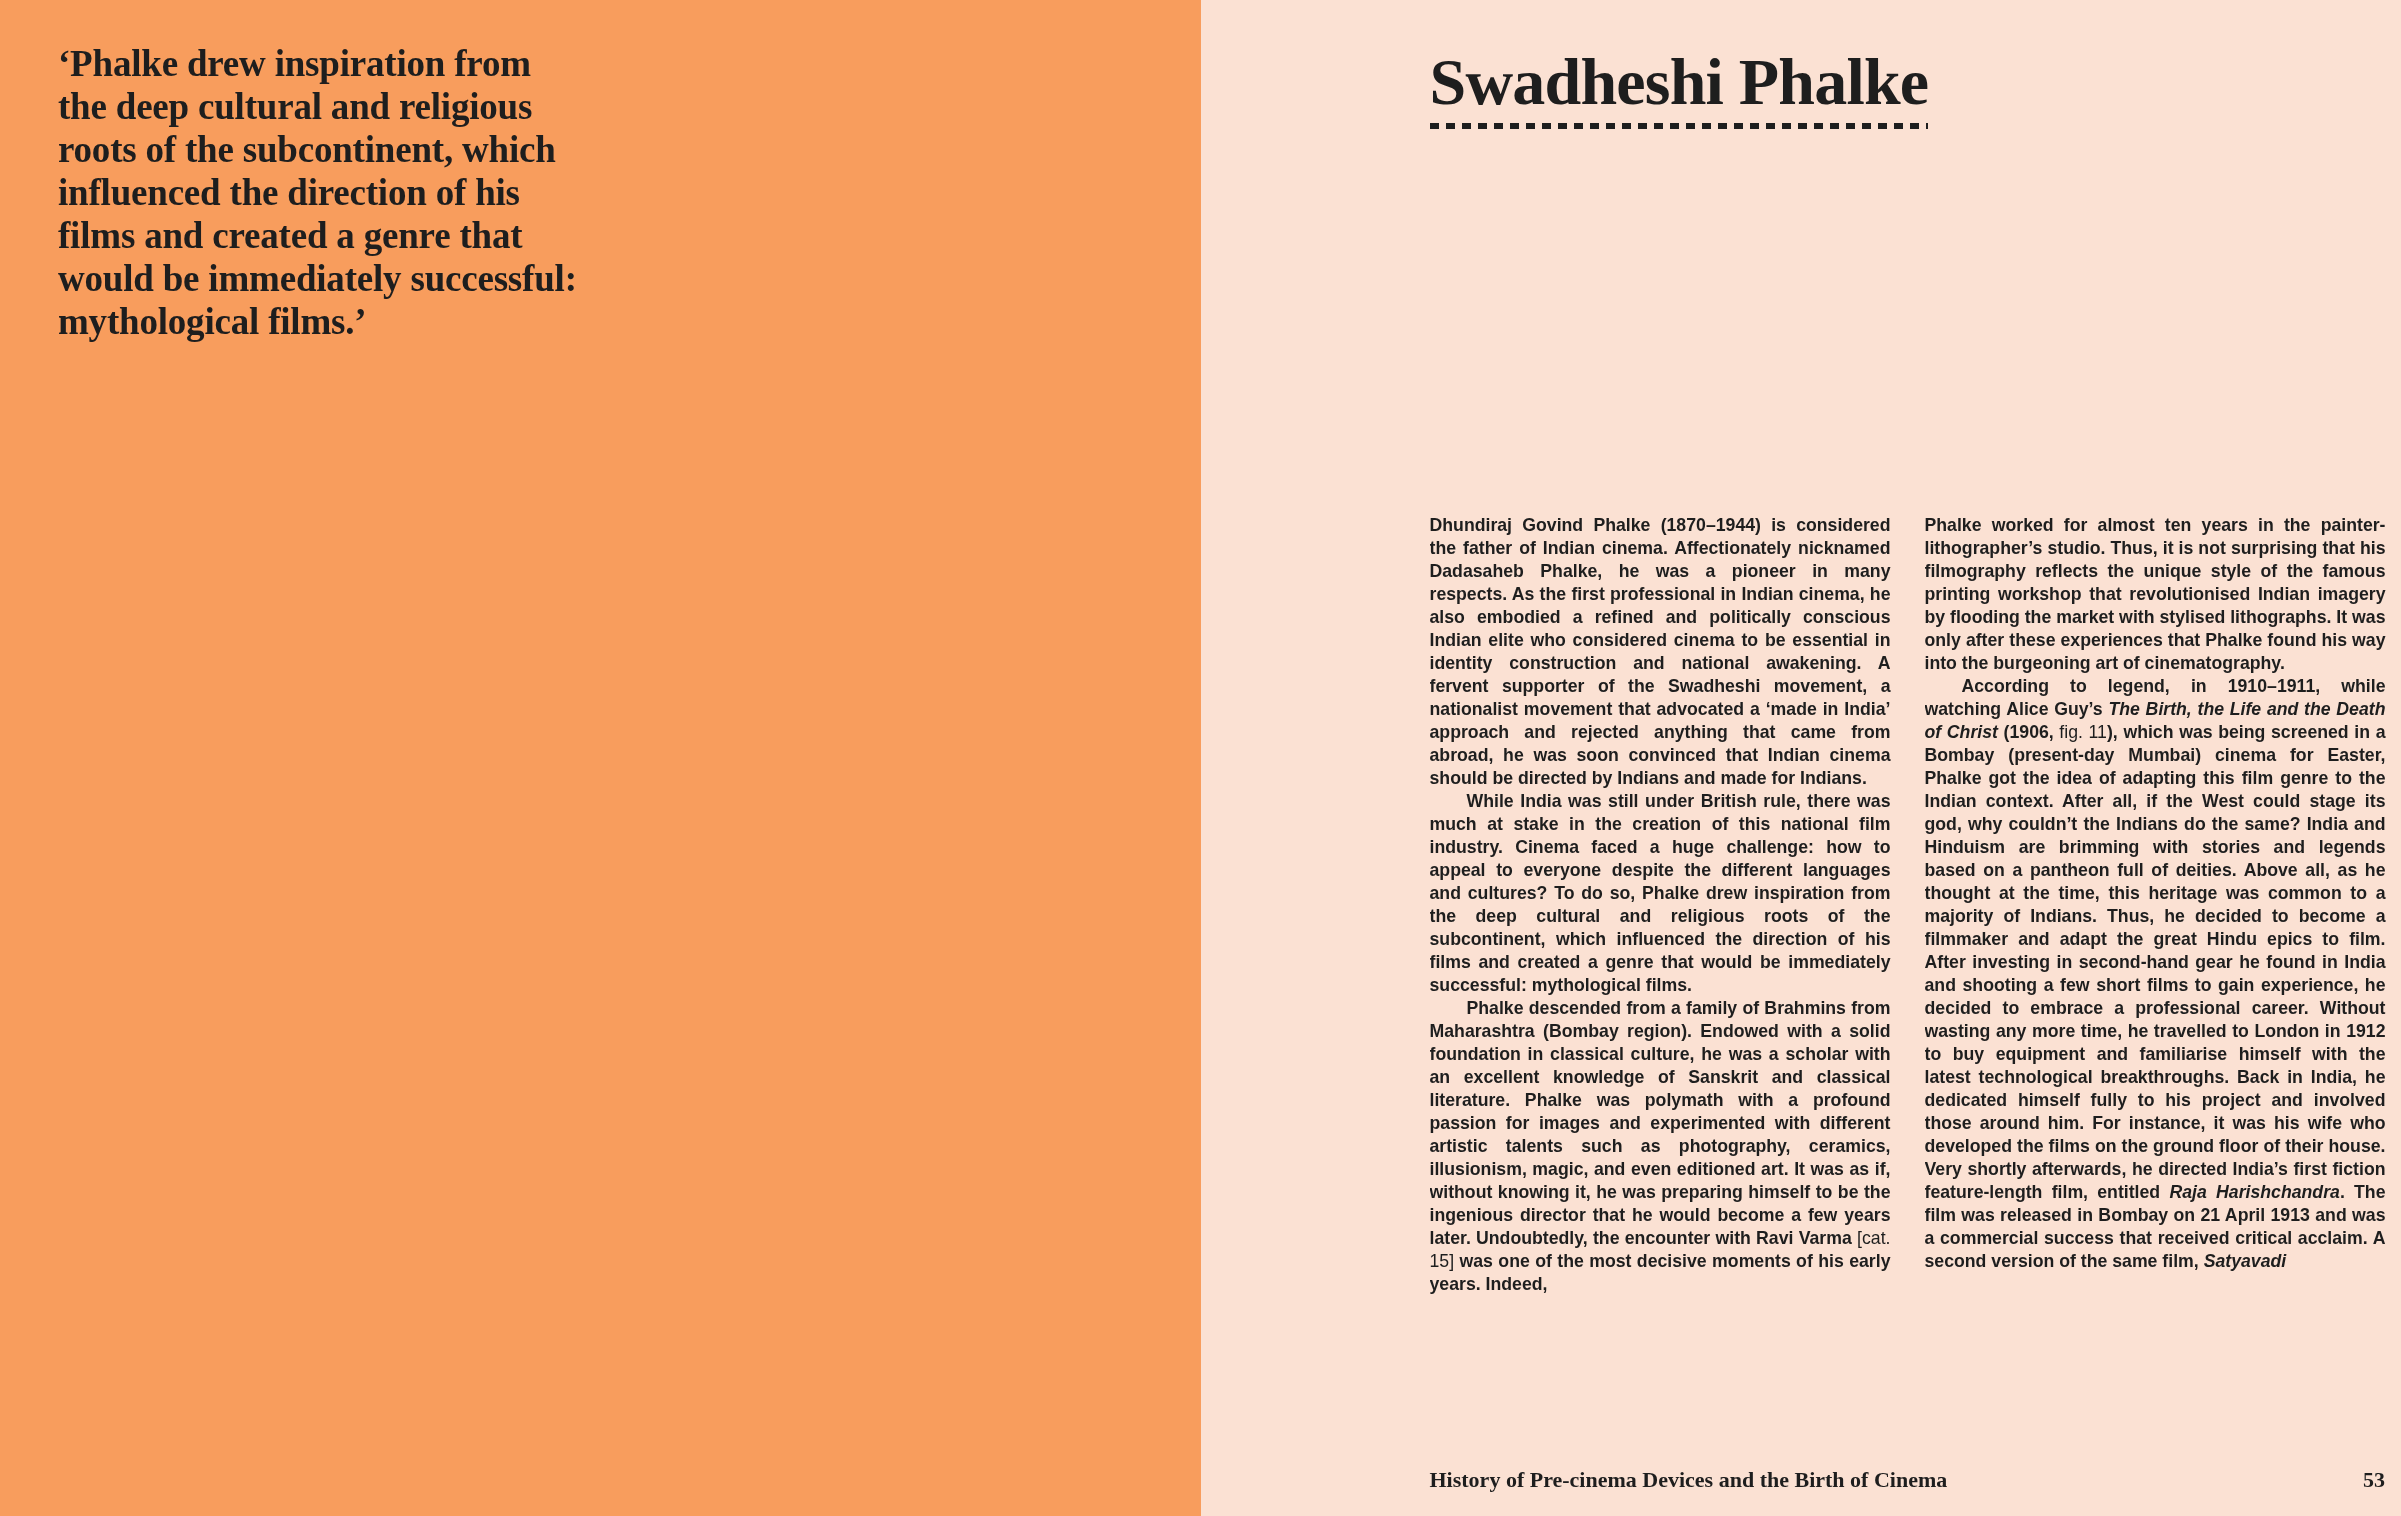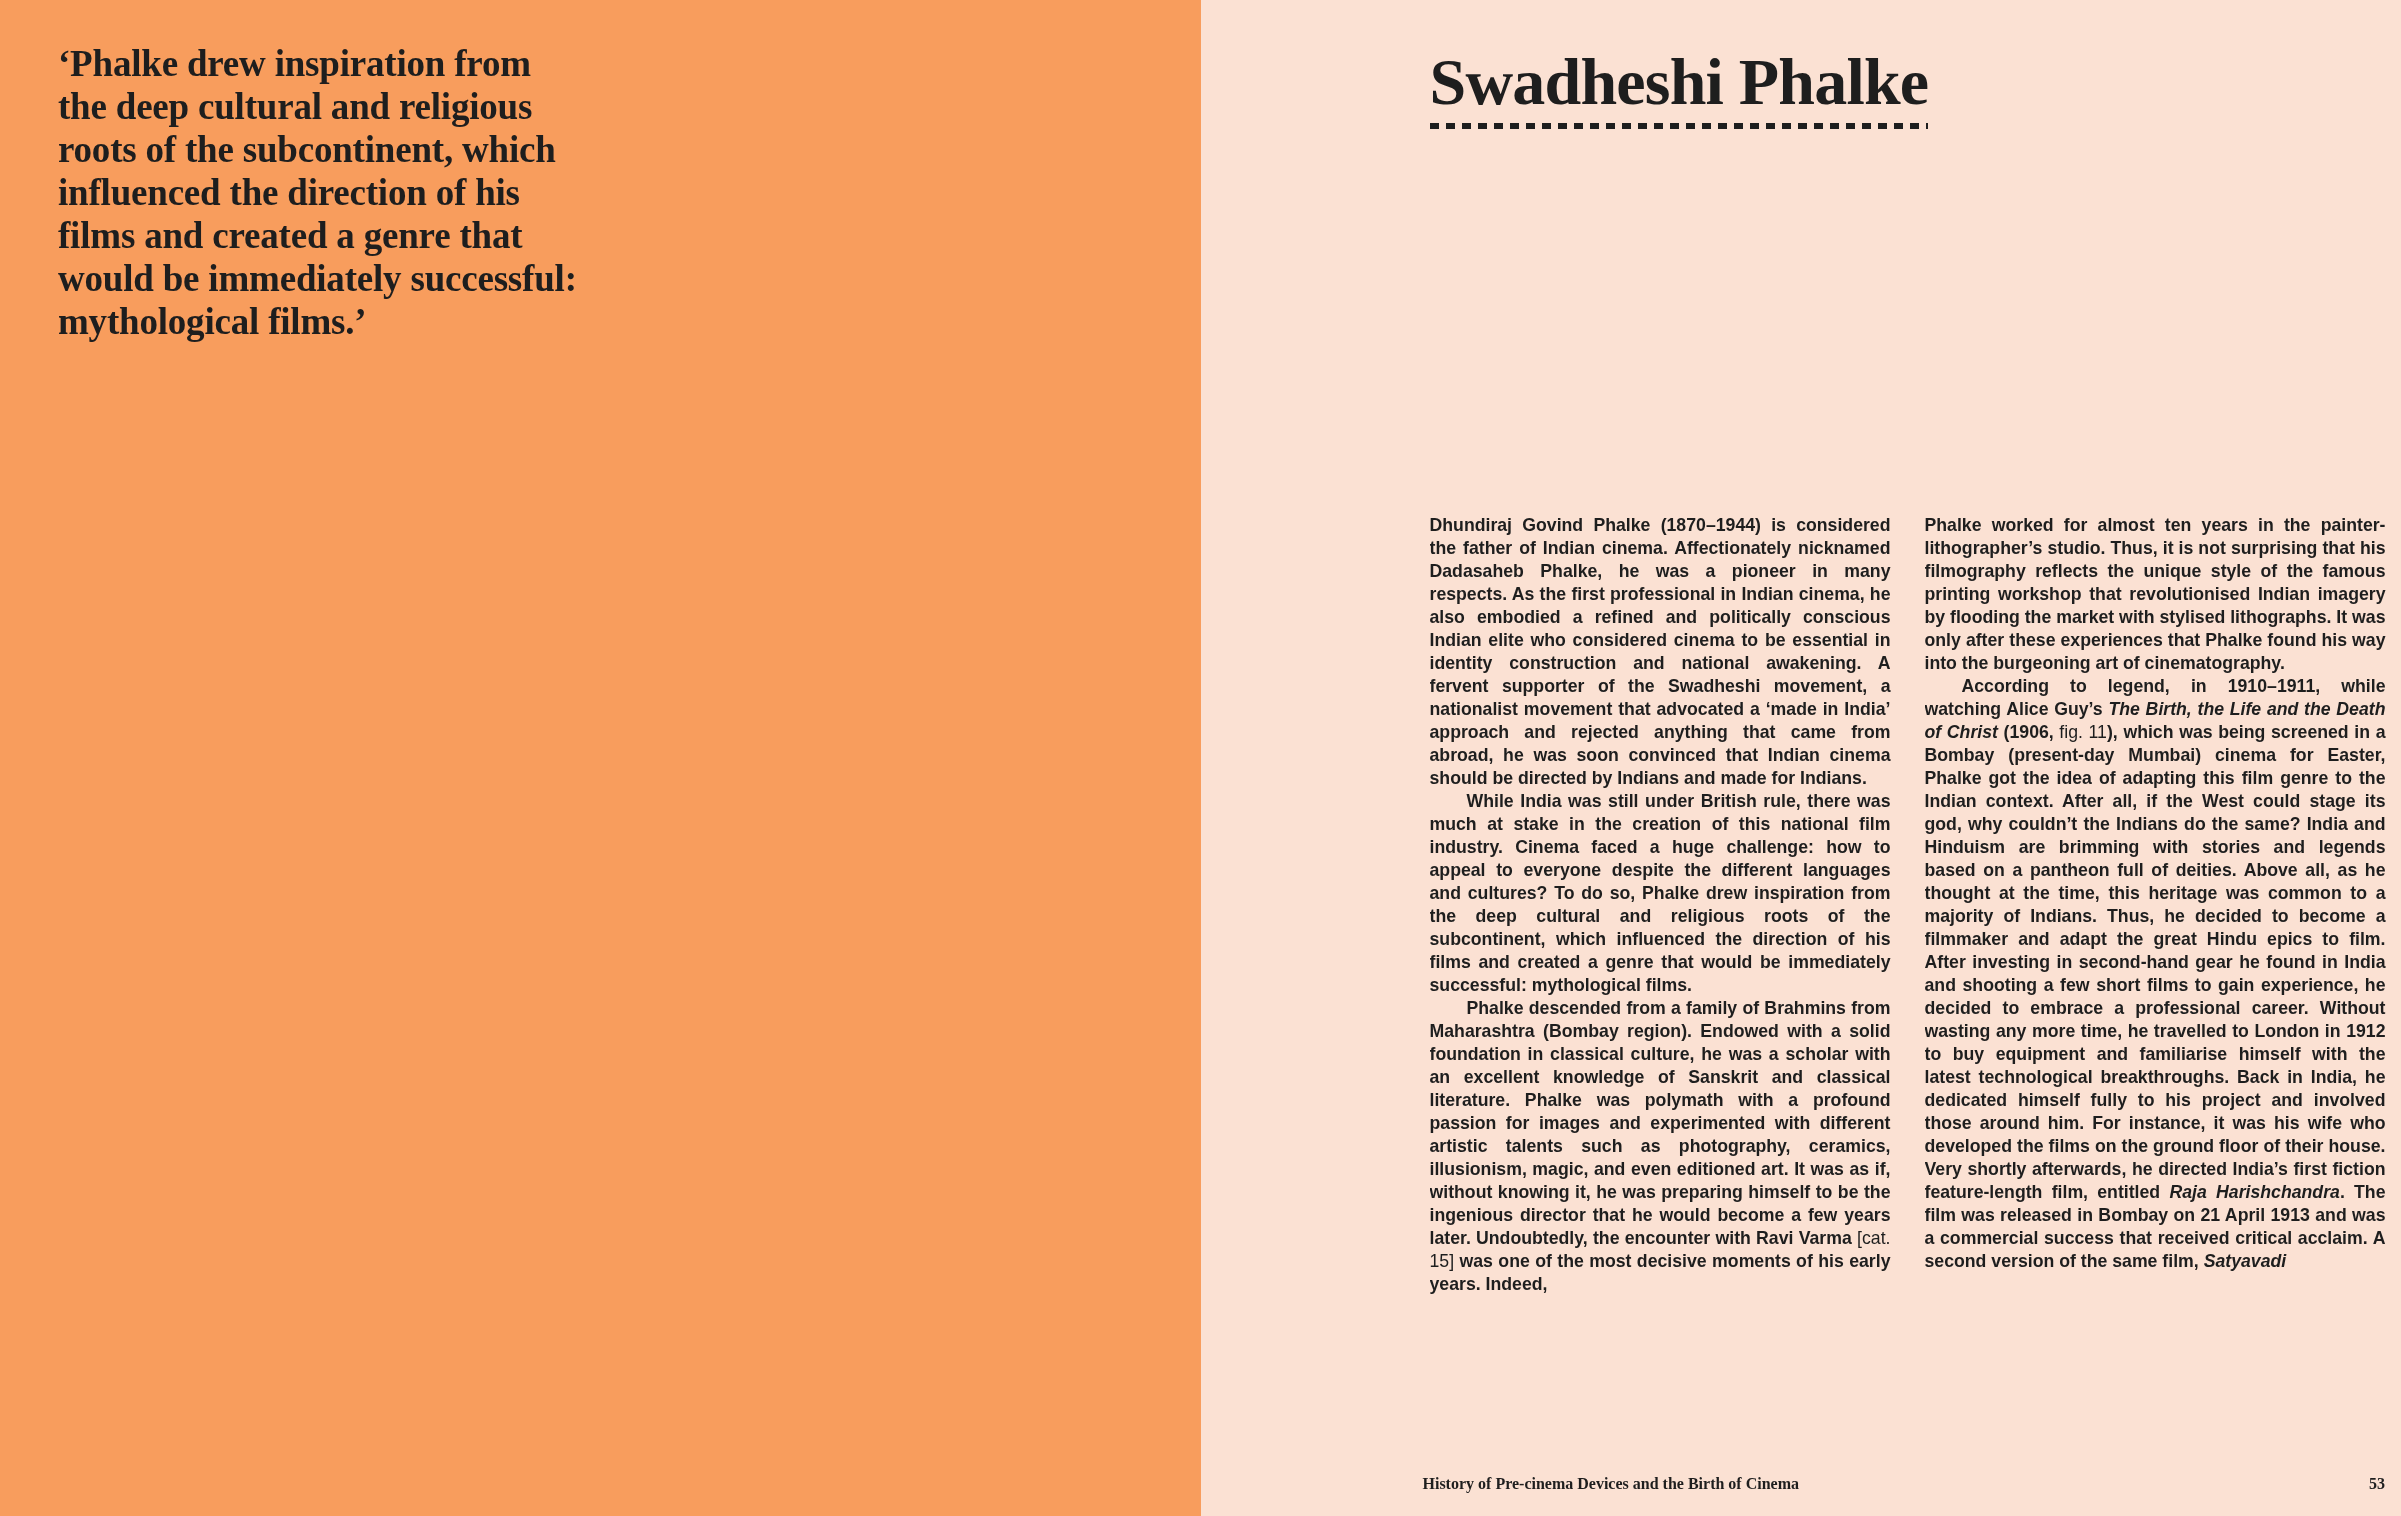--- a/index.html
+++ b/index.html
@@ -52,23 +52,23 @@
     font-size:17.7px;line-height:23px;font-weight:700;
     text-align:justify;
     hyphens:auto;-webkit-hyphens:auto;
   }
   .article-column p{margin:0;}
   .article-column p.indent{text-indent:37px;}
   .article-column .it{font-style:italic;}
   .article-column .bd{font-weight:400;}
 
   .page-footer{
-    position:absolute;left:222px;right:16px;bottom:24px;
+    position:absolute;left:229px;right:16px;bottom:24px;
     display:flex;justify-content:space-between;align-items:baseline;
-    font-family:"Liberation Serif",serif;font-weight:700;font-size:16px;
+    font-family:"Liberation Serif",serif;font-weight:700;font-size:22px;
   }
 </style>
 </head>
 <body>
 
 <div id="spread">
 
   <div class="left-page">
     <div class="pull-quote">‘Phalke drew inspiration from
 the deep cultural and religious

